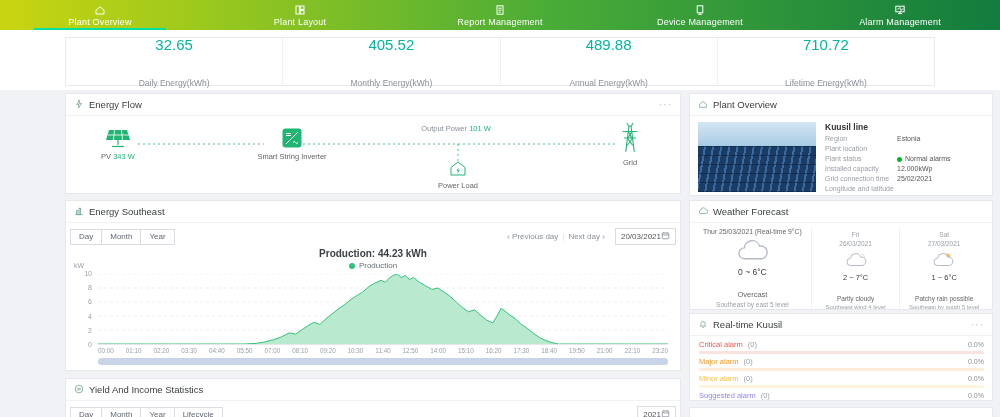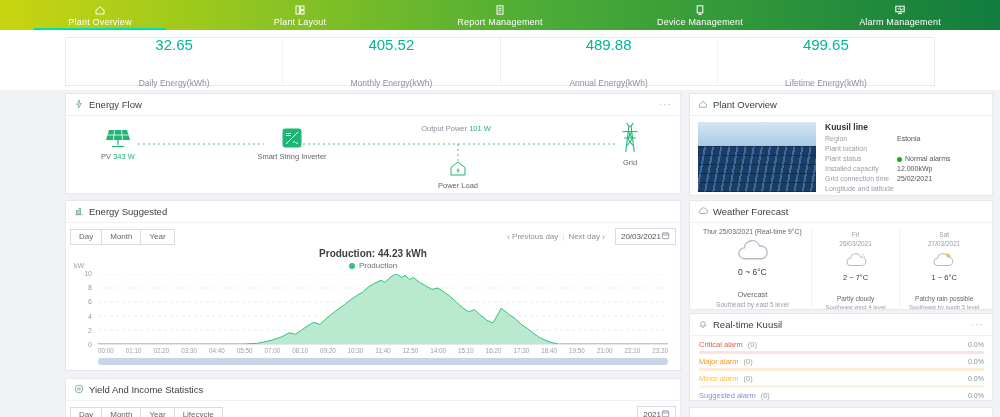--- a/index.html
+++ b/index.html
@@ -158,21 +158,21 @@
   </div>
   <div class="kpi">
     <div class="kpi-value">405.52</div>
     <div class="kpi-label">Monthly Energy(kWh)</div>
   </div>
   <div class="kpi">
     <div class="kpi-value">489.88</div>
     <div class="kpi-label">Annual Energy(kWh)</div>
   </div>
   <div class="kpi">
-    <div class="kpi-value">499.65</div>
+    <div class="kpi-value">710.72</div>
     <div class="kpi-label">Lifetime Energy(kWh)</div>
   </div>
 </div>
 
 <div class="panel" style="left:65px;top:93px;width:616px;height:101px;">
   <div class="panel-head">
     <span>
       <svg width="10" height="10" viewBox="0 0 11 11" fill="none" stroke="#7fae9e" stroke-width="1">
           <path d="M6 1 L3 6 H5.4 L4.8 10 L8.2 5 H5.8 Z"></path>
         </svg>
@@ -254,21 +254,21 @@
 
 <div class="panel" style="left:65px;top:200px;width:616px;height:171px;">
   <div class="panel-head">
     <span>
       <svg width="10" height="10" viewBox="0 0 11 11" fill="none" stroke="#7fae9e" stroke-width="1">
           <line x1="1.5" y1="9.5" x2="9.5" y2="9.5"></line>
           <rect x="2.8" y="5" width="1.6" height="4.5"></rect>
           <rect x="5.6" y="2.5" width="1.6" height="7"></rect>
         </svg>
     </span>
-    <span>Energy Suggested</span>
+    <span>Energy Southeast</span>
   </div>
   <div class="em-body">
     <div class="controls">
       <button class="seg-btn">Day</button>
       <button class="seg-btn">Month</button>
       <button class="seg-btn">Year</button>
       <span class="spacer"></span>
       <span class="nav-arrow">‹</span>
       <span class="daynav-text">Previous day</span>
       <span class="pipe">|</span>

